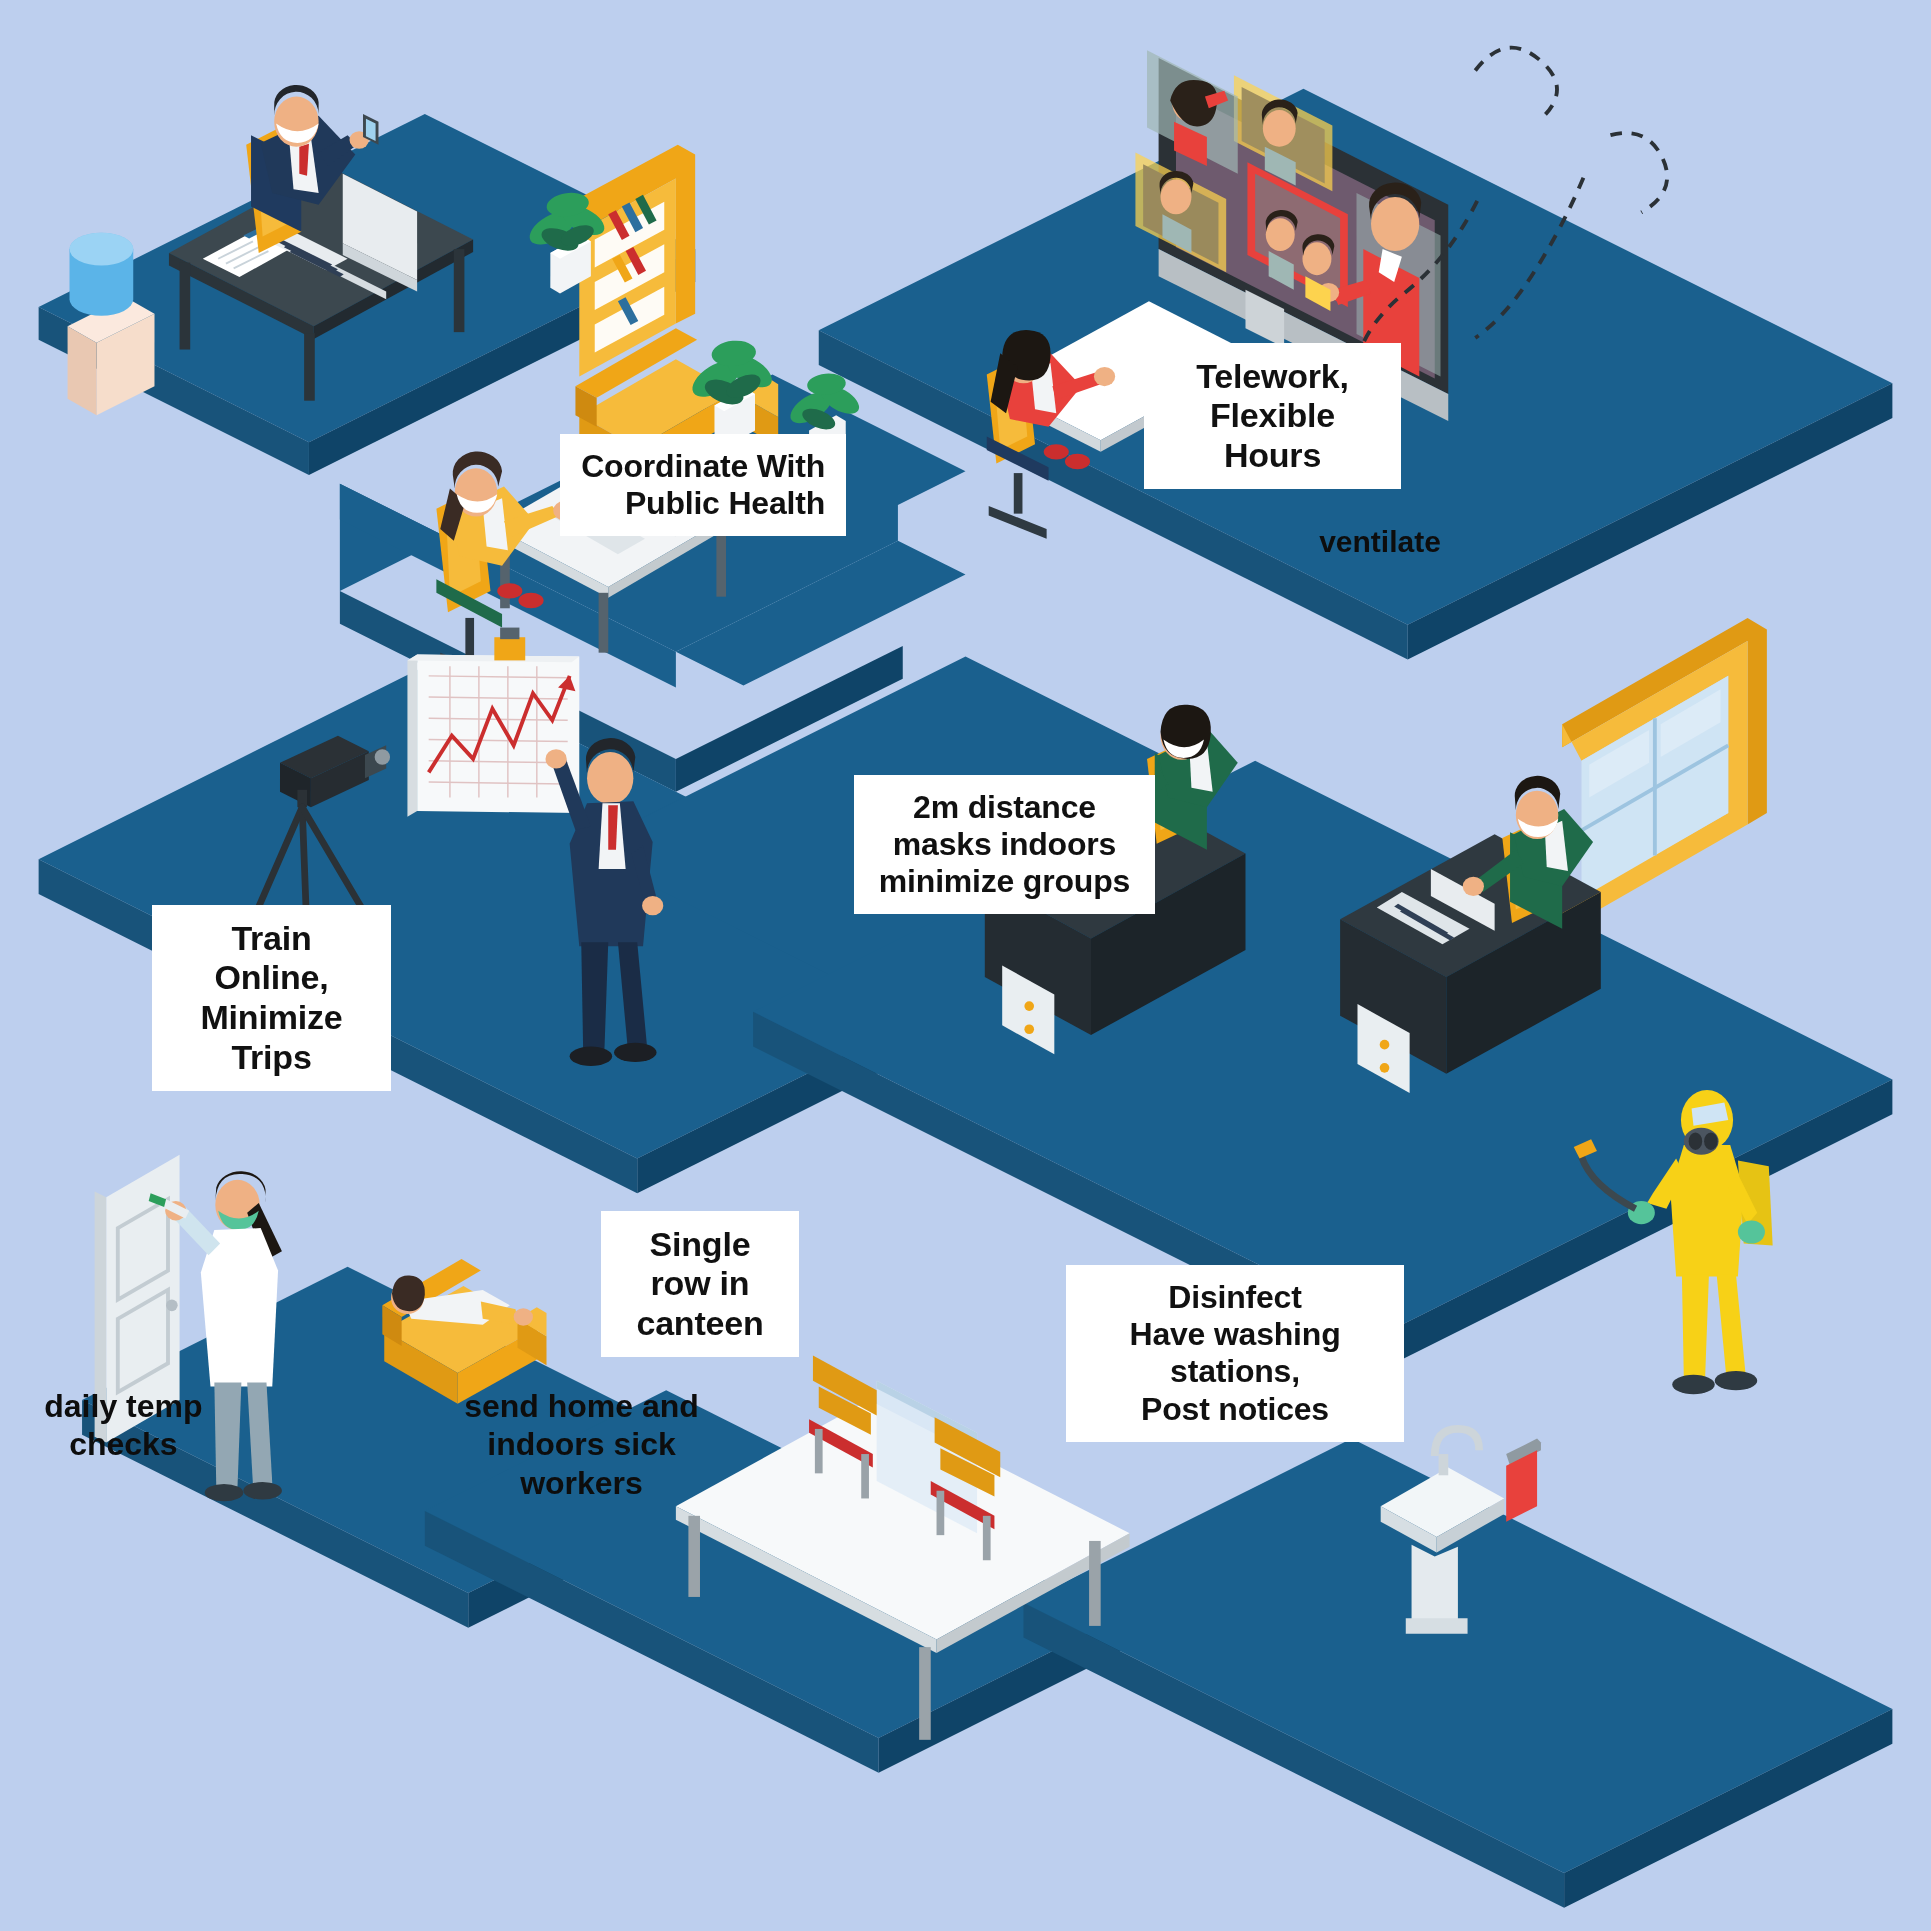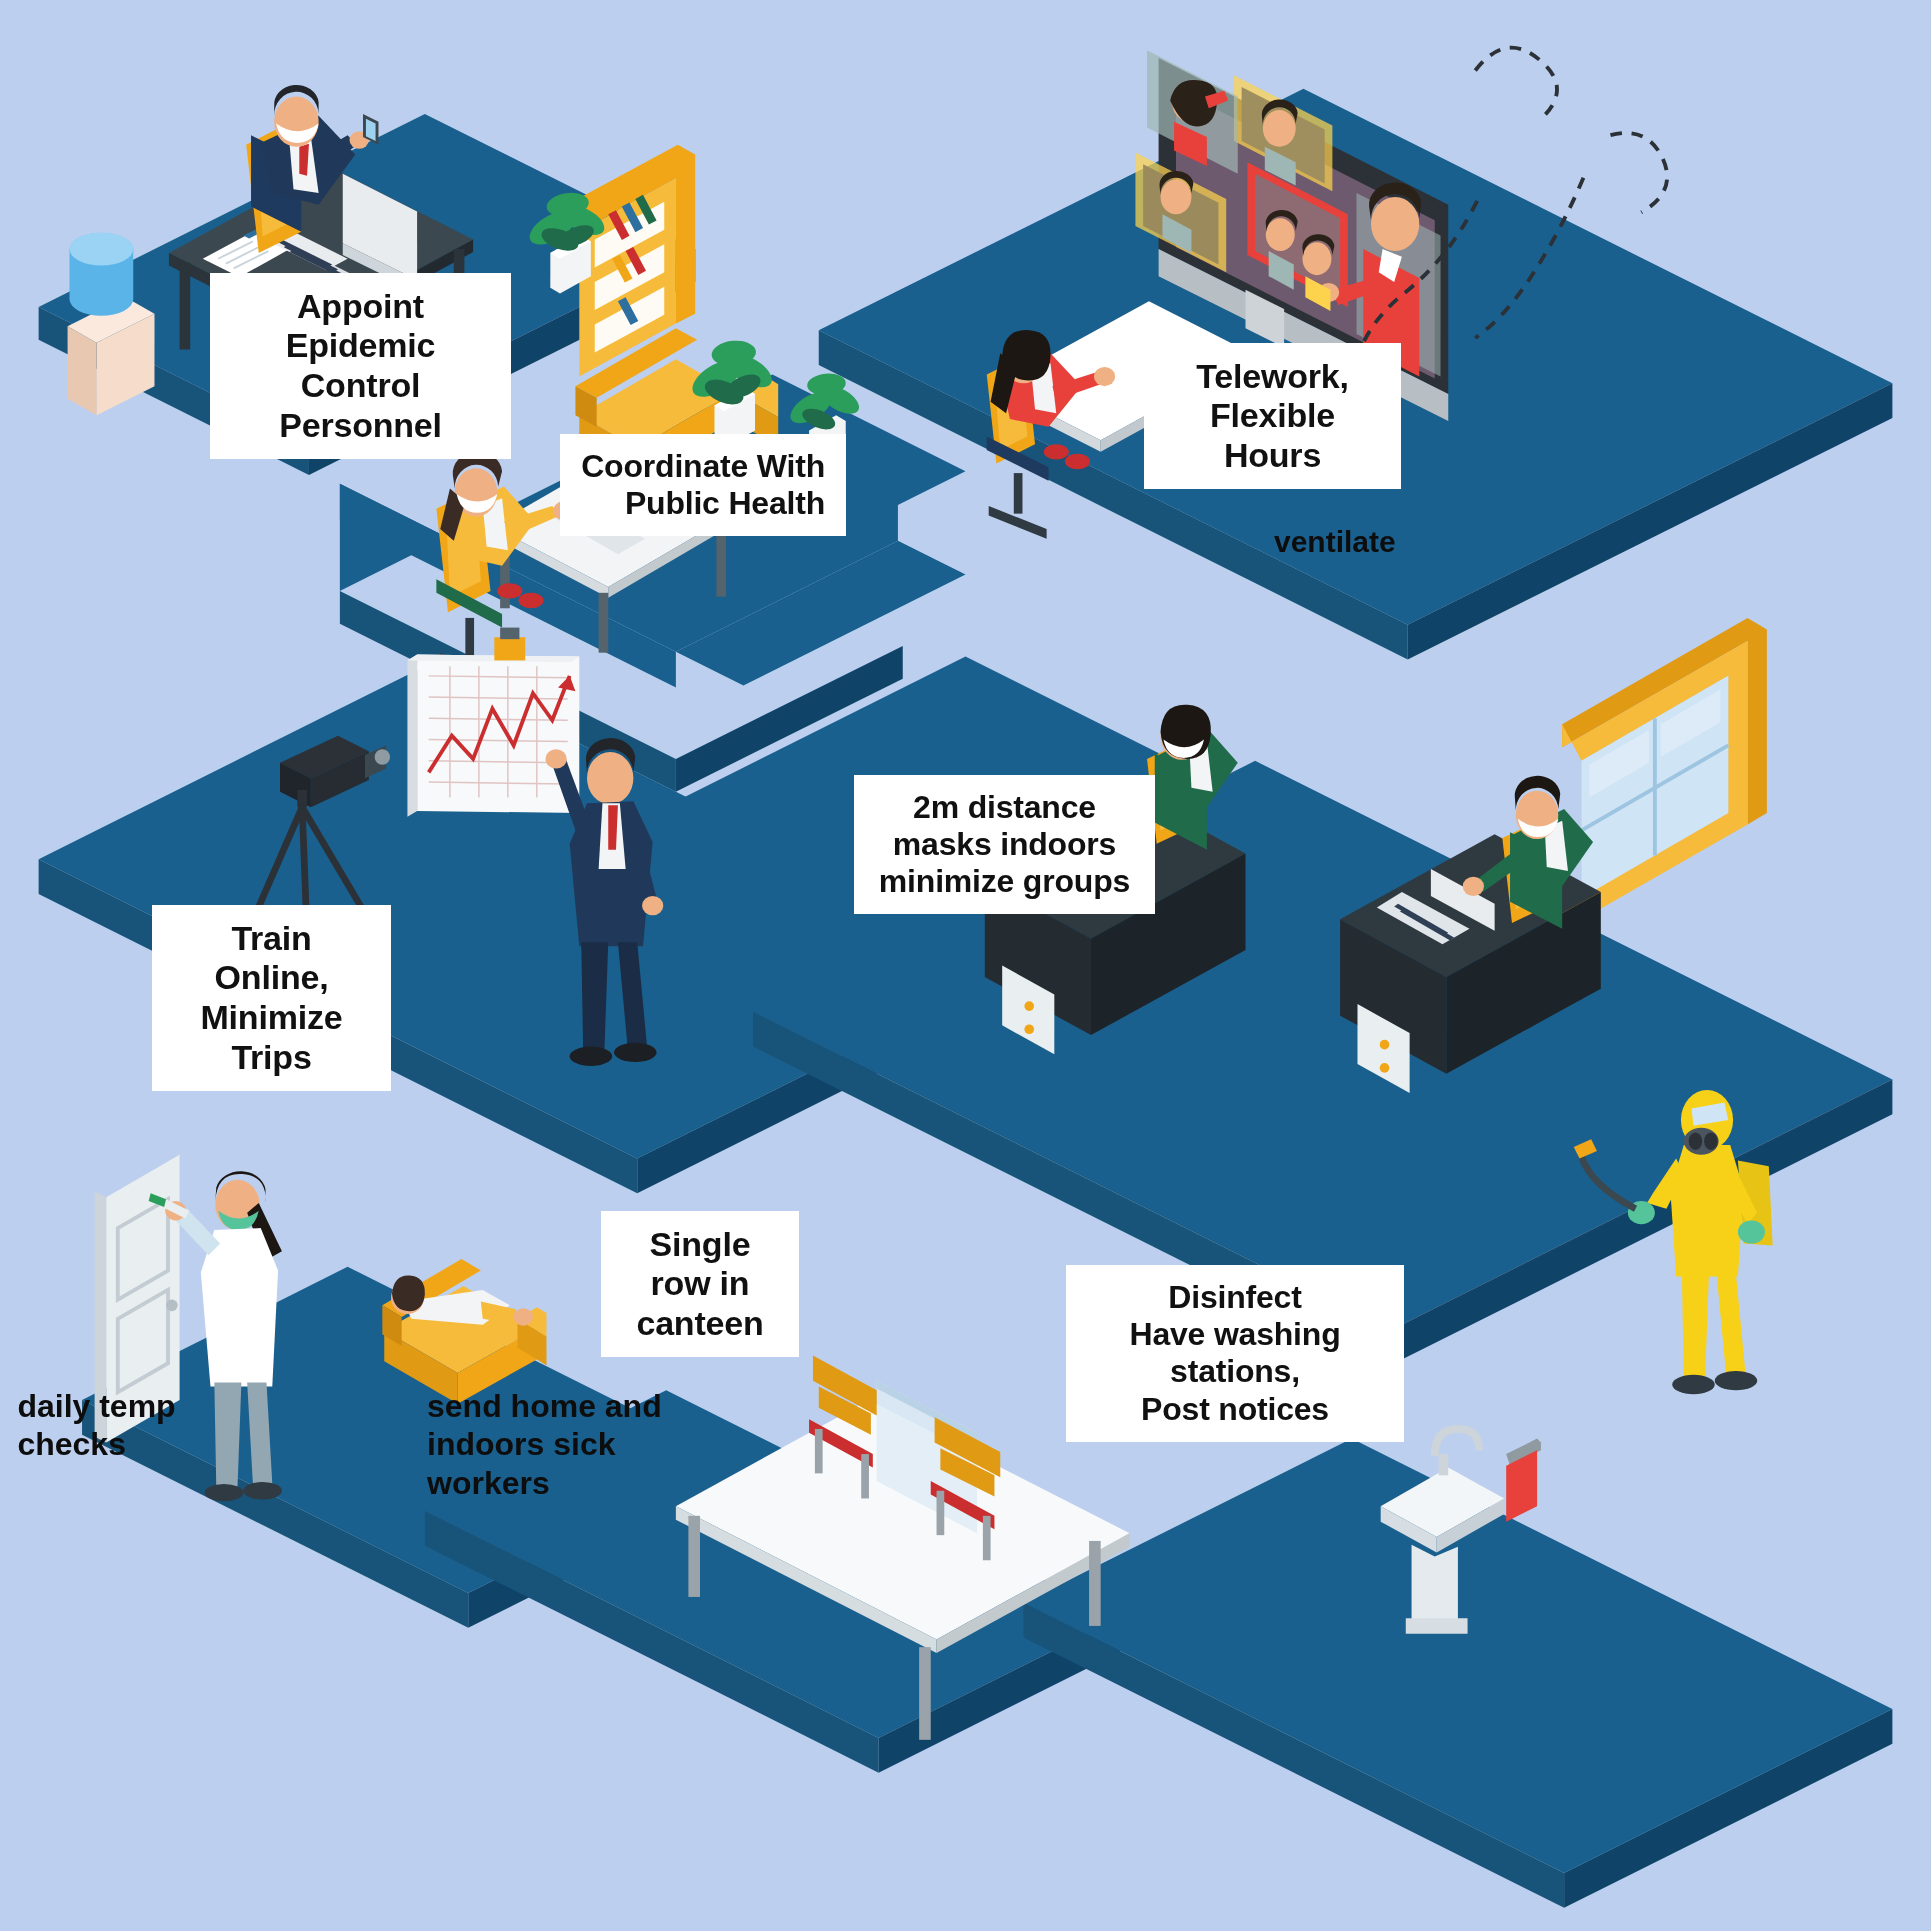--- a/index.html
+++ b/index.html
@@ -28,20 +28,21 @@
     font-weight: 700;
     line-height: 1.17;
     padding: 13.5px 21px;
     white-space: pre-line;
     letter-spacing: -0.2px;
     box-shadow: 0 0 0 0 rgba(0,0,0,0);
   }
   .plainlabel {
     position: absolute;
     color: #0d0d0d;
+    text-align: center;
     font-weight: 700;
     line-height: 1.2;
     white-space: pre-line;
     font-family: "Liberation Sans Narrow", "Liberation Sans", sans-serif;
   }
   .plainlabel.wide { font-family: "Liberation Sans", sans-serif; font-weight: 600; }
 
   #c-appoint   { left: 210px;  top: 273px;  width: 301px; font-size: 34px; }
   #c-coord     { left: 560px;  top: 434px;  width: 286px; font-size: 32px; text-align: right; }
   #c-telework  { left: 1144px; top: 343px;  width: 257px; font-size: 34px; }
@@ -589,22 +590,20 @@
         <polygon points="1778,1320 1788,1426 1808,1424 1798,1320" fill="#f7d117"></polygon>
         <ellipse cx="1754" cy="1434" rx="22" ry="10" fill="#2f3a42"></ellipse>
         <ellipse cx="1798" cy="1430" rx="22" ry="10" fill="#2f3a42"></ellipse>
 
         <path d="M1694 1252 q-46 -24 -56 -54" fill="none" stroke="#3c484f" stroke-width="7"></path>
         <polygon points="1630,1188 1648,1180 1654,1192 1636,1200" fill="#f0a617"></polygon>
       </g>
     </g>
   </svg>
 
-  <div class="callout" id="c-appoint">Appoint Epidemic
-Control Personnel</div>
   <div class="callout" id="c-coord">Coordinate With
 Public Health</div>
   <div class="callout" id="c-telework">Telework,
 Flexible Hours</div>
   <div class="callout" id="c-2m">2m distance
 masks indoors
 minimize groups</div>
   <div class="callout" id="c-train">Train Online,
 Minimize Trips</div>
   <div class="callout" id="c-canteen">Single row in

